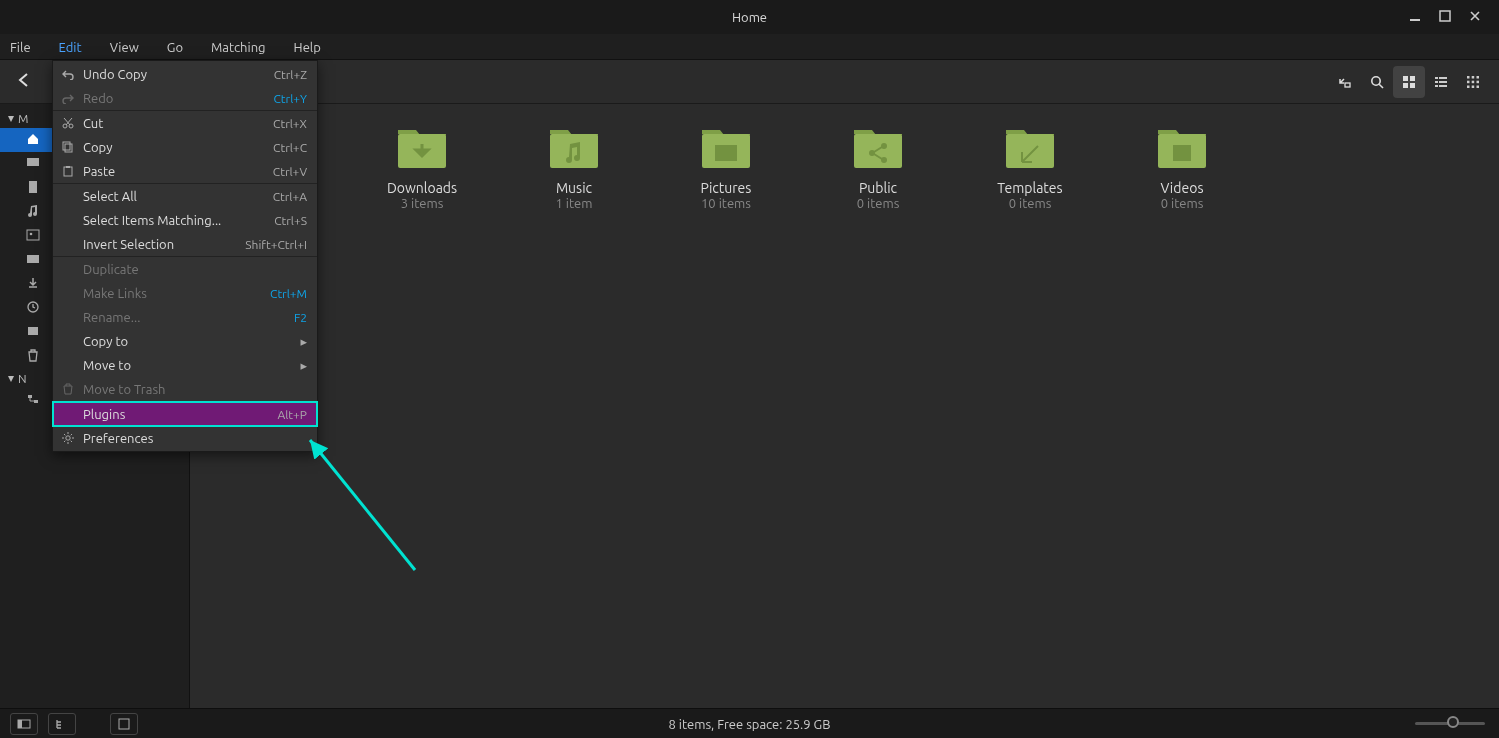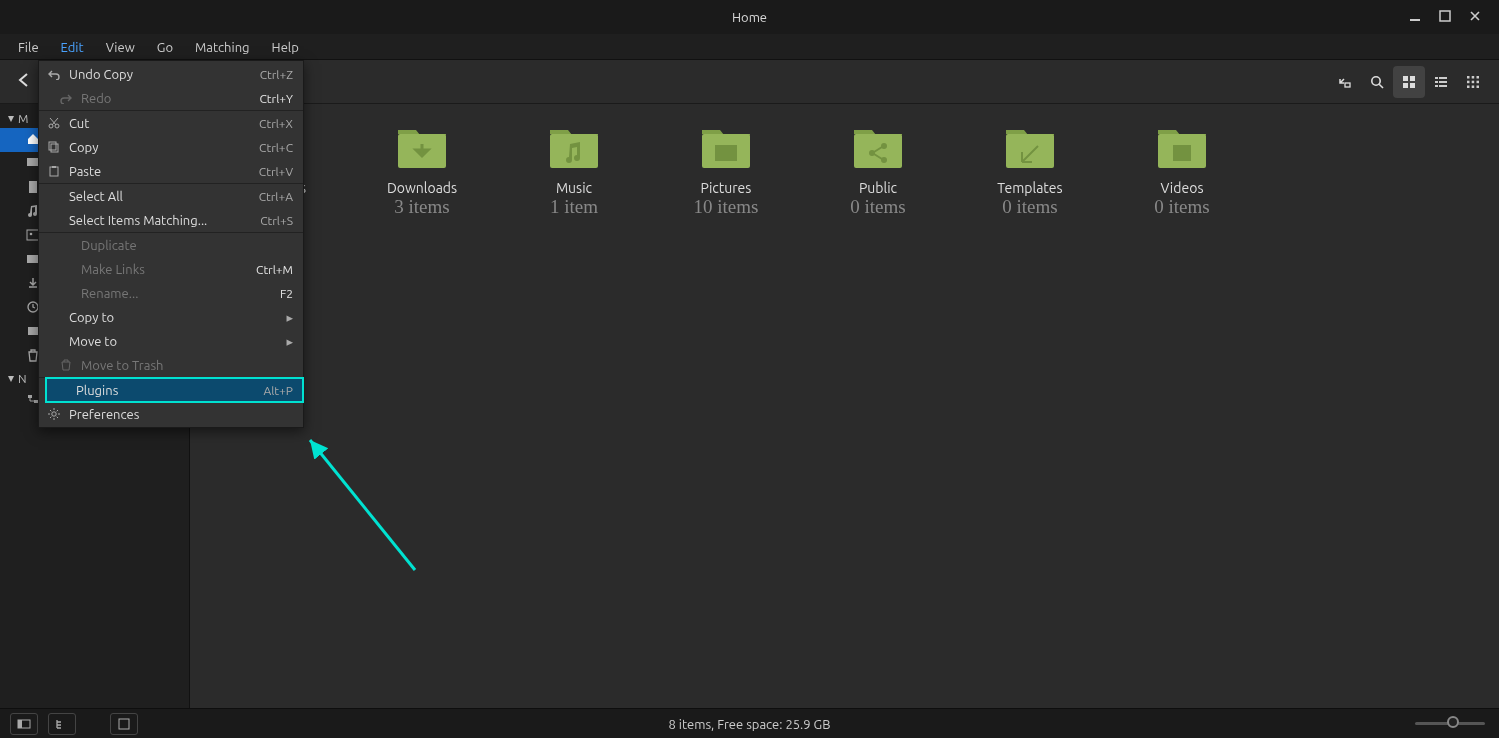--- a/index.html
+++ b/index.html
@@ -22,22 +22,22 @@
   }
   .titlebar .win-controls {
     position: absolute; right: 6px; top: 0; height: 100%;
     display: flex; align-items: center; gap: 18px; padding-right:12px;
   }
   .titlebar .win-controls span { color:#ccc; font-size:12px; cursor:default; }
   .menubar {
     height: 26px;
     background: #1f1f1f;
     display: flex; align-items: center;
-    padding-left: 8px;
-    gap: 2px;
+    padding-left: 0;
+    gap: 8px;
     border-bottom:1px solid #111;
   }
   .menubar .menu-item {
     padding: 3px 10px;
     border-radius: 2px;
     color:#ccc;
   }
   .menubar .menu-item.active { color:#4aa3ff; }
   .toolbar {
     height: 44px;
@@ -59,56 +59,56 @@
     padding-top:4px;
   }
   .sb-header { display:flex;align-items:center; padding:3px 8px; color:#bbb; font-size:12px; gap:4px;}
   .sb-item { display:flex;align-items:center; padding:4px 8px 4px 26px; gap:8px; color:#ddd;}
   .sb-item.selected { background:#1565c0; color:#fff; }
   .sb-icon { width:16px;height:16px; display:inline-block; color:#bbb; }
   .content { flex:1; background:#2b2b2b; padding-top:18px; padding-left:40px; }
   .folders { display:flex; gap:72px; }
   .folder { width:80px; display:flex;flex-direction:column;align-items:center; text-align:right;}
   .folder .name { margin-top:8px; font-size:14px; color:#ddd;}
-  .folder .sub  { font-size:19px; color:#888;font-family:Liberation Serif, serif;}
+  .folder .sub  { font-size:13px; color:#888;}
   .statusbar {
     height:30px; background:#1a1a1a;
     display:flex; align-items:center; padding:0 10px;
     font-size:13px; color:#ccc; border-top:1px solid #0e0e0e;
     position:relative;
   }
   .sb-left { display:flex; gap:10px;}
   .sb-btn { width:28px;height:22px;border:1px solid #444;border-radius:3px;display:flex;align-items:center;justify-content:center;}
   .sb-center { position:absolute; left:50%; transform:translateX(-50%);}
   .sb-right { position:absolute; right:14px; display:flex;align-items:center;}
   .slider { width:70px;height:3px;background:#555;position:relative;border-radius:2px;}
   .slider .knob{ width:12px;height:12px;background:#222;border:2px solid #888;border-radius:50%;position:absolute;top:-6px;left:32px;}
   
   .dropdown {
     position:absolute;
-    left:38px; top:60px;
+    left:52px; top:60px;
     width:266px;
     background:#333;
     border:1px solid #1a1a1a;
     box-shadow:0 4px 12px rgba(0,0,0,.5);
     padding:1px 0;
     z-index:10;
   }
   .dropdown .mi {
     display:flex; align-items:center;
     height:24px; padding:0 10px 0 8px;
     font-size:13px; color:#ddd;
     gap:6px;
   }
-  .dropdown .mi.disabled { color:#777;margin-left:12px; }
+  .dropdown .mi.disabled { color:#777; }
   .dropdown .mi .lbl { flex:1; padding-left:2px;}
   .dropdown .mi .kb { color:#aaa; font-size:12px;}
-  .dropdown .mi.disabled .kb { color:#e5e5e5;}
+  .dropdown .mi.disabled .kb { color:#0ea5e9;}
   .dropdown .mi .arrow { color:#aaa;margin-left:auto}
-  .dropdown .mi.highlight { outline:2px solid #00e2d1; outline-offset:-1px; background:#0c4a6e;margin-left:7px;}
+  .dropdown .mi.highlight { outline:2px solid #00e2d1; outline-offset:-1px; background:#701a75;}
   .dropdown .sep { height:1px; background:#222; margin:0;}
   .mi-icon { width:14px; display:inline-flex;justify-content:center;color:#aaa;}
   .mi.disabled .mi-icon{color:#666;}
   .mi-plain .mi-icon{visibility:hidden;}
   
   .folder svg .fbody{fill:#95b55a;}
   .folder svg .ftab{fill:#7f9f47;}
   .folder svg .motif{fill:#739240;}
   
   .annot{position:absolute;left:300px;top:430px;pointer-events:none;z-index:20;}
@@ -422,20 +422,25 @@
     <div class="mi mi-plain">
       <span class="mi-icon"></span>
       <span class="lbl">Select All</span>
       <span class="kb">Ctrl+A</span>
     </div>
     <div class="mi mi-plain">
       <span class="mi-icon"></span>
       <span class="lbl">Select Items Matching...</span>
       <span class="kb">Ctrl+S</span>
     </div>
+    <div class="mi mi-plain">
+      <span class="mi-icon"></span>
+      <span class="lbl">Invert Selection</span>
+      <span class="kb">Shift+Ctrl+I</span>
+    </div>
     <div class="sep"></div>
     <div class="mi disabled mi-plain">
       <span class="mi-icon"></span>
       <span class="lbl">Duplicate</span>
     </div>
     <div class="mi disabled mi-plain">
       <span class="mi-icon"></span>
       <span class="lbl">Make Links</span>
       <span class="kb">Ctrl+M</span>
     </div>

